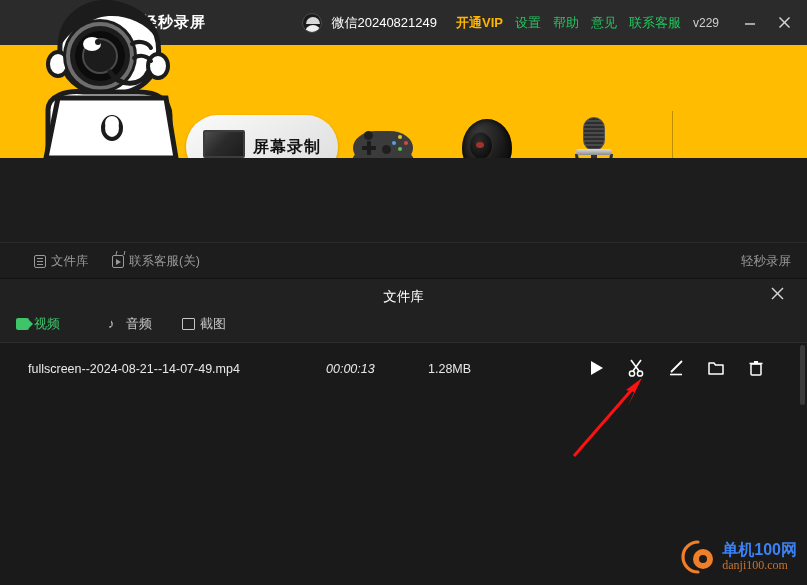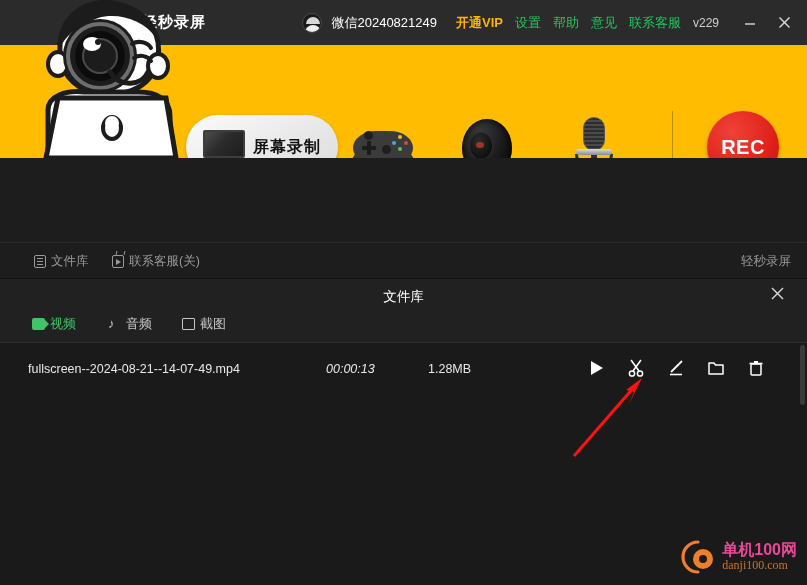--- a/index.html
+++ b/index.html
@@ -219,21 +219,21 @@
 
   .scroll-thumb { position:absolute; right:2px; top:2px; width:5px; height:60px; border-radius:3px; background:#3a3a3a; }
 
   
   .arrow-anno { position:absolute; left:560px; top:368px; width:110px; height:100px; }
 
   
   .watermark { position:absolute; right:10px; bottom:8px; display:flex; align-items:center; gap:4px; }
   .wm-logo { width:44px; height:40px; position:relative; flex:0 0 auto; }
   .wm-text { display:flex; flex-direction:column; line-height:1.05; }
-  .wm-t1 { color:#ec4899; font-size:16px; font-weight:bold; }
+  .wm-t1 { color:#3b82f6; font-size:16px; font-weight:bold; }
   .wm-t2 { color:#c9732e; font-size:12px; font-family:"Liberation Serif", serif; }
 </style>
 </head>
 <body>
 
 <div id="app">
 
   <div class="titlebar">
     <div class="app-title">轻秒录屏</div>
 
@@ -329,23 +329,20 @@
         <div class="mic-head"></div>
         <div class="mic-arm"></div>
         <div class="mic-band"></div>
         <div class="mic-stem"></div>
         <div class="mic-base"></div>
       </div>
     </div>
 
     <div class="yb-divider"></div>
 
-    <div class="rec-btn">
-      <span>REC</span>
-    </div>
   </div>
 
   <div class="settings">
     <div class="set-label" style="left:32px; top:178px;">输出格式</div>
     <div class="pill" style="left:100px; top:173px; width:85px;">mp4</div>
 
     <div class="set-label" style="left:208px; top:178px;">清晰度</div>
     <div class="pill" style="left:262px; top:173px; width:85px;">高清</div>
 
     <div class="set-label" style="left:370px; top:178px;">帧率</div>
@@ -436,21 +433,21 @@
       <div class="lib-title">文件库</div>
       <div class="lib-close">
         <svg width="15" height="15" viewBox="0 0 15 15">
             <line x1="2" y1="2" x2="13" y2="13" stroke="#d5d5d5" stroke-width="1.4"></line>
             <line x1="13" y1="2" x2="2" y2="13" stroke="#d5d5d5" stroke-width="1.4"></line>
           </svg>
       </div>
     </div>
 
     <div class="lib-tabs">
-      <div class="lib-tab active" style="left:32px;justify-content:flex-end;">
+      <div class="lib-tab active" style="left:16px;justify-content:flex-end;">
         <span class="tabico video"></span>
         <span>视频</span>
       </div>
       <div class="lib-tab idle" style="left:108px;">
         <span class="tabico audio">♪</span>
         <span>音频</span>
       </div>
       <div class="lib-tab idle" style="left:182px;">
         <span class="tabico shot"></span>
         <span>截图</span>

